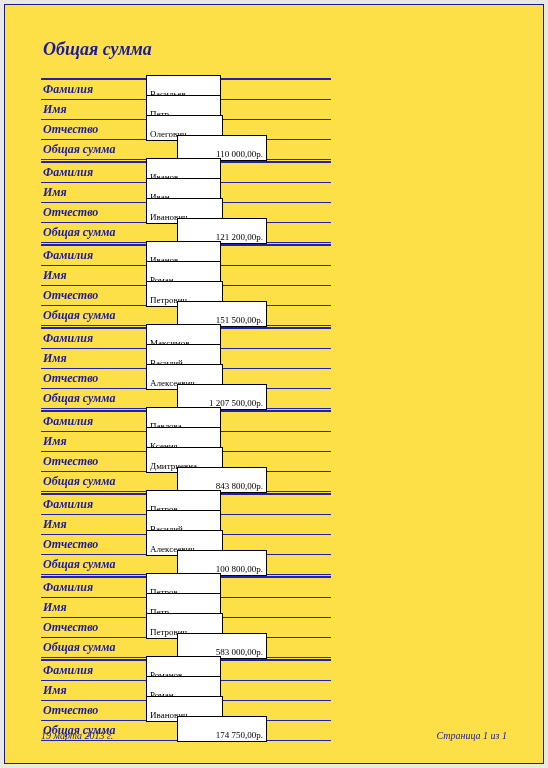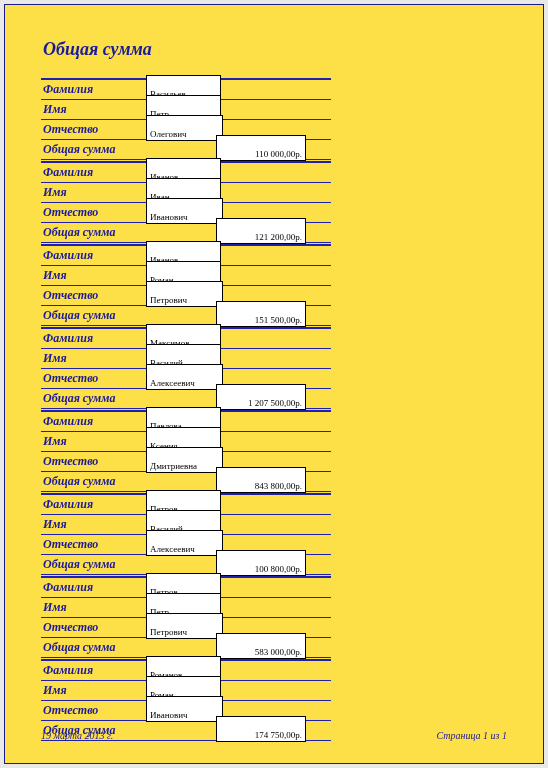--- a/index.html
+++ b/index.html
@@ -54,21 +54,21 @@
       font-size: 9px;
       color: #000;
       height: 14px;
       line-height: 12px;
       padding: 12px 3px;
       margin-top: -4px;
     }
     .field-surname { width: 75px; }
     .field-name { width: 75px; margin-left: 0px; }
     .field-patronymic { width: 77px; margin-left: 0px; font-family: Liberation Serif, serif; }
-    .field-sum { width: 90px; margin-left: 70px; text-align: right; }
+    .field-sum { width: 90px; margin-left: 31px; text-align: right; }
     .footer {
       position: absolute;
       bottom: 22px;
       left: 36px;
       right: 36px;
       display: flex;
       justify-content: space-between;
       color: #1a1a9a;
       font-style: italic;
       font-size: 10px;

